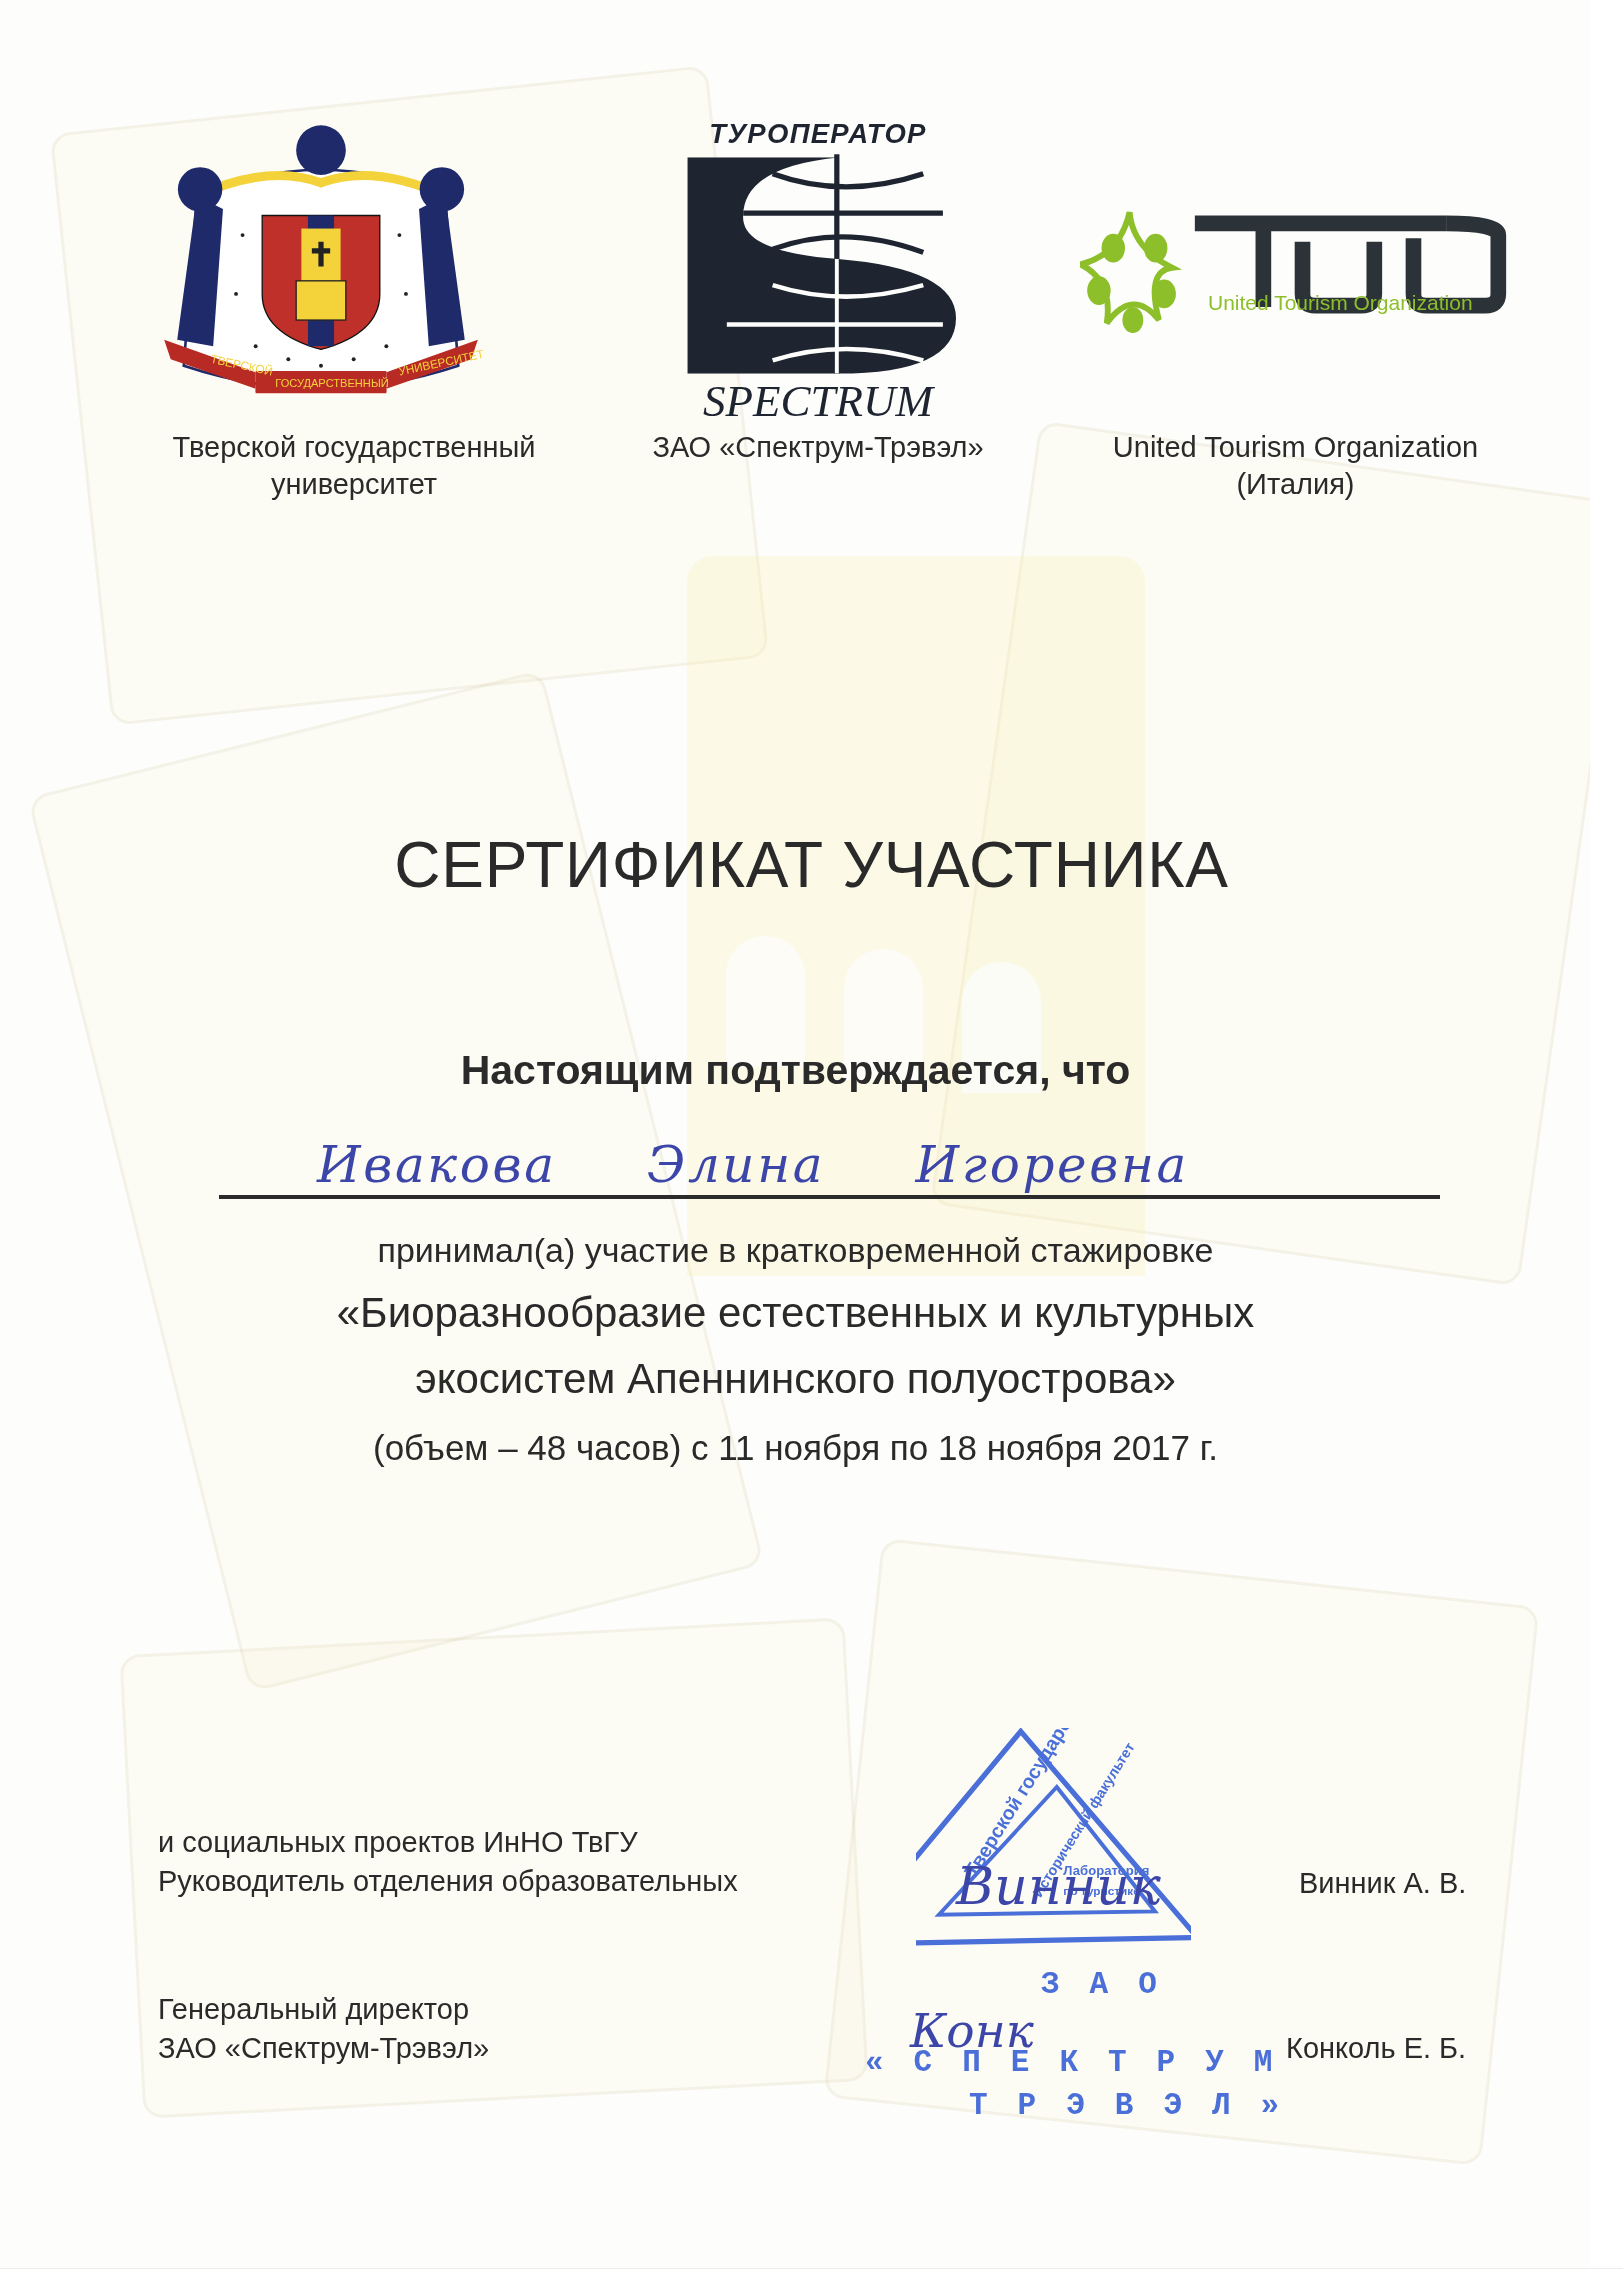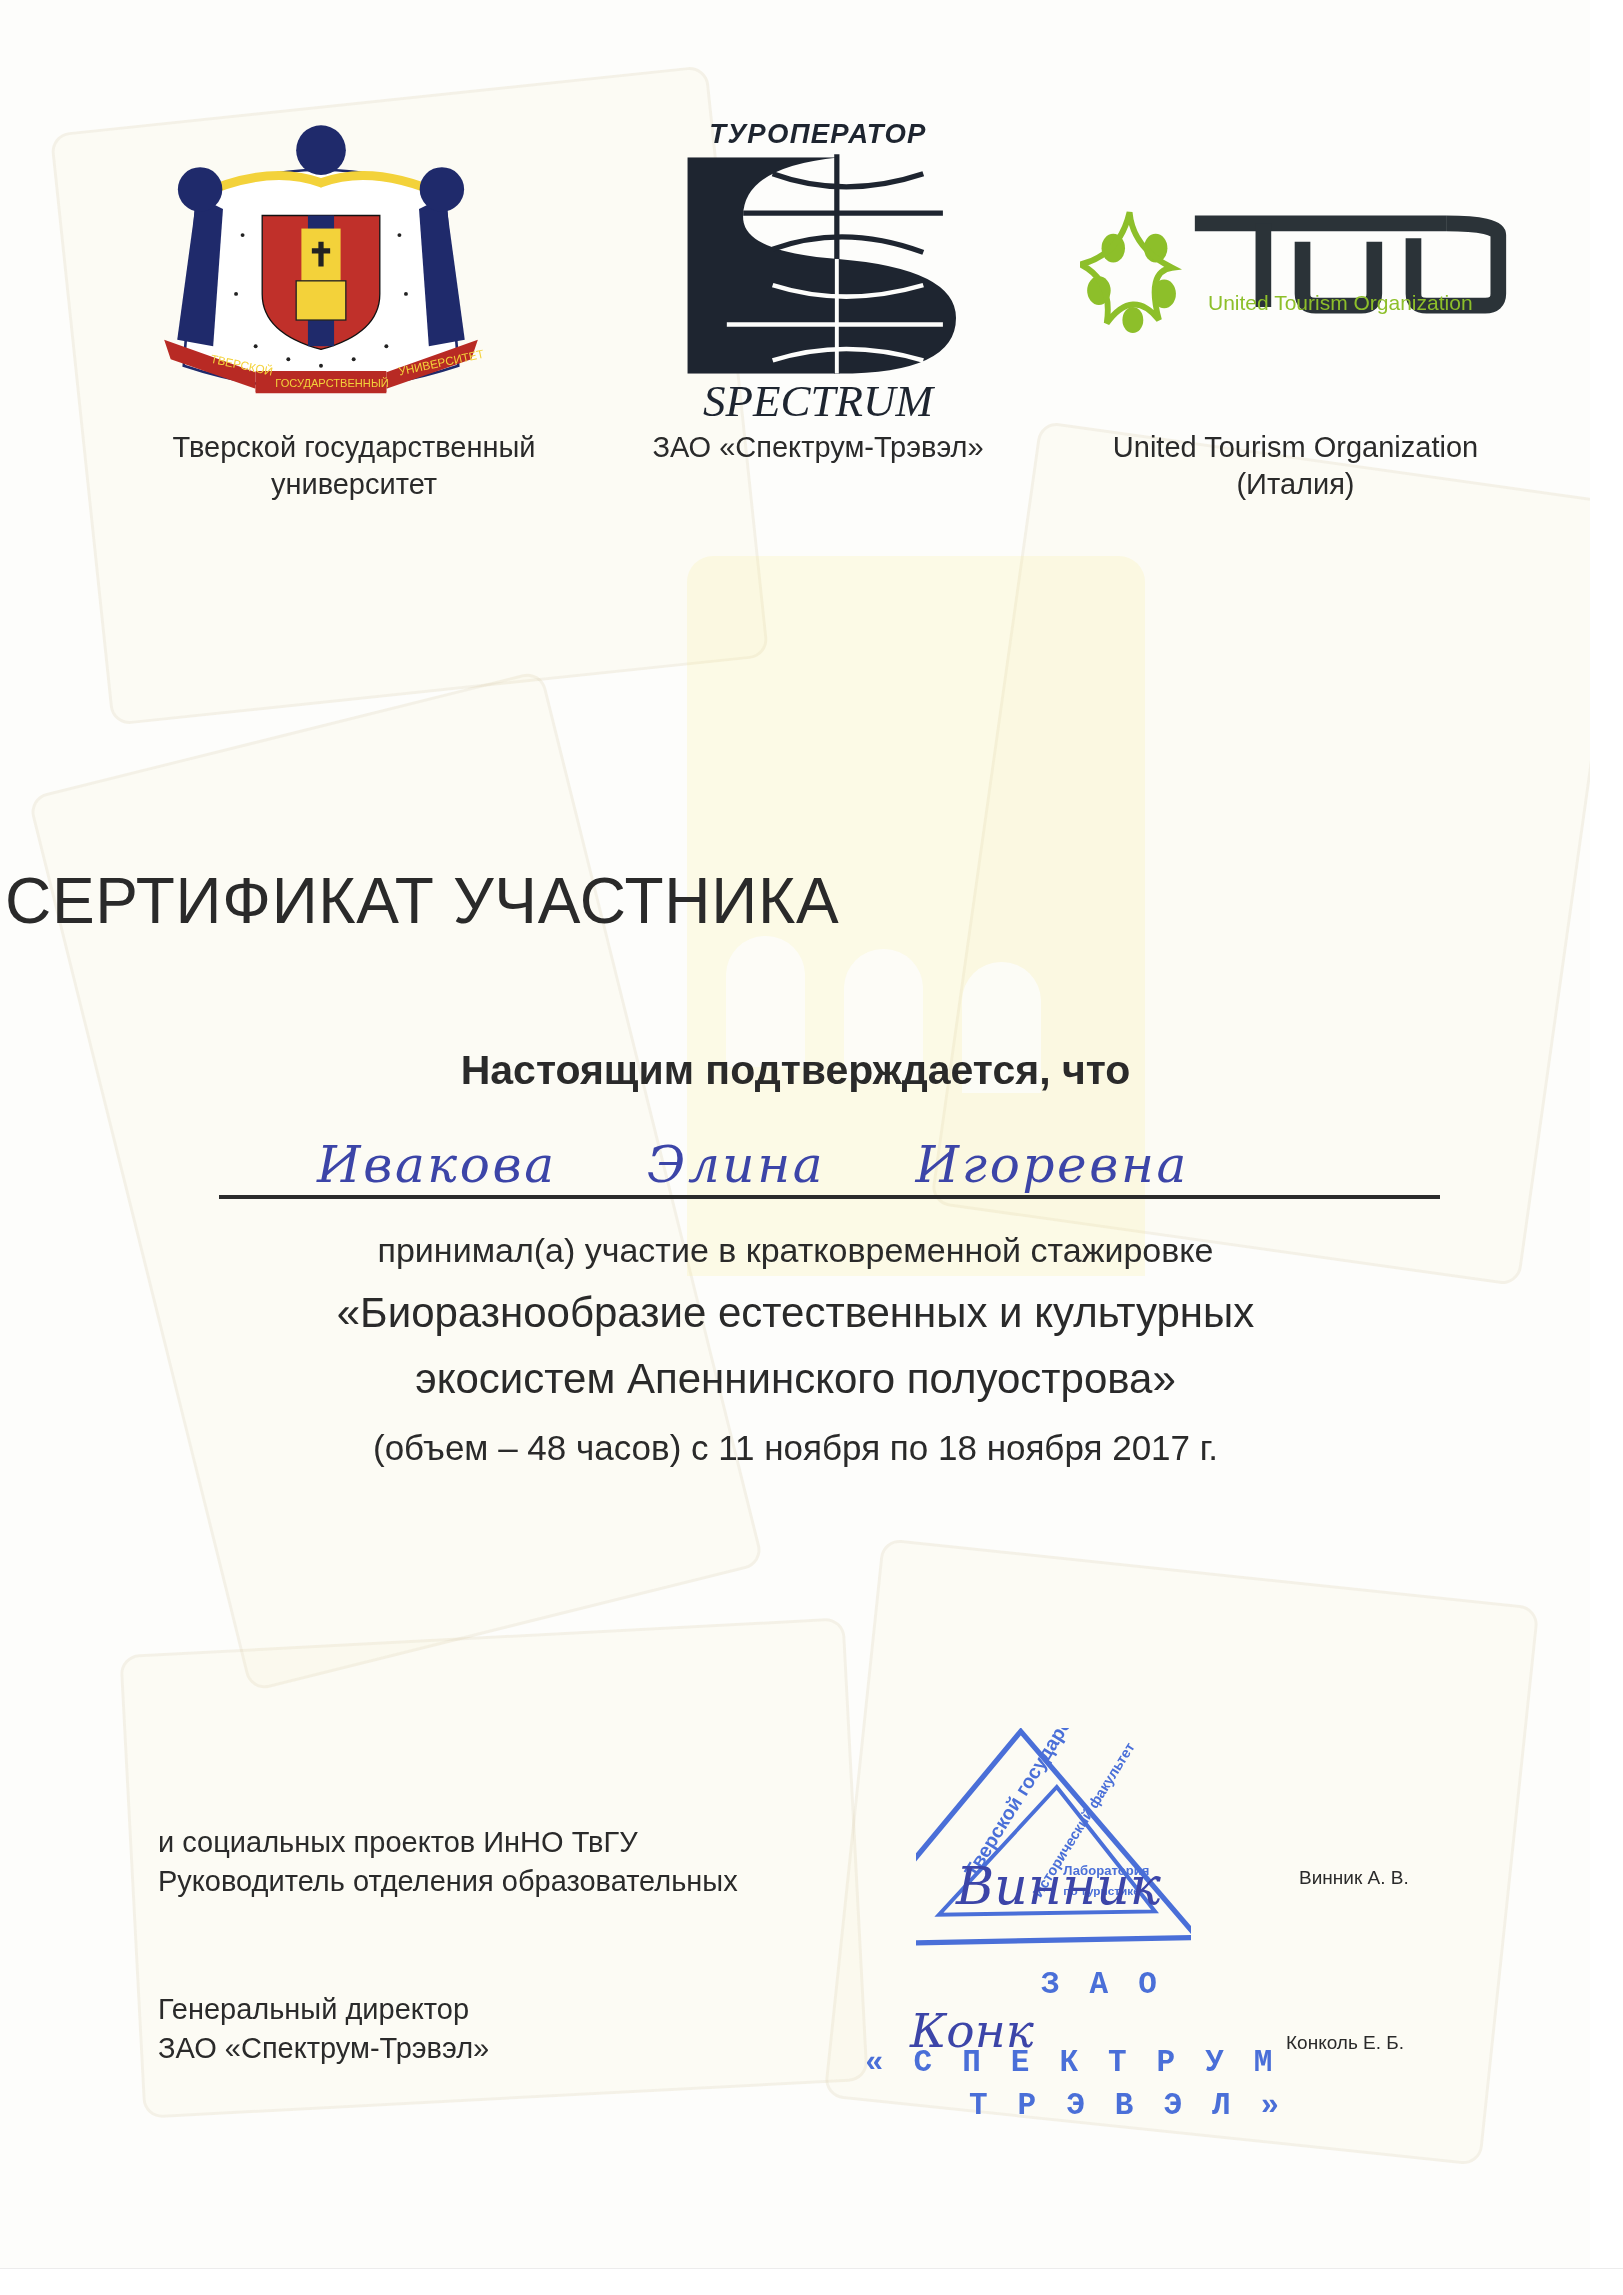--- a/index.html
+++ b/index.html
@@ -21,32 +21,32 @@
 
   
   #crest { left:151px; top:124px; width:340px; height:281px; }
   
   #spectrum-logo { left:674px; top:118px; width:288px; height:308px; }
   .spectrum-top { font-size:27.5px; font-weight:bold; font-style:italic; letter-spacing:1.3px; color:#1e2530; text-align:center; }
   .spectrum-bottom { font-family:"Liberation Serif", serif; font-size:45px; font-weight:normal; font-style:italic; color:#1e2530; text-align:center; margin-top:-3.9px; }
   
   .tuo-text { position:absolute; left:1208px; top:291px; font-size:21px; color:#8dbf2a; }
 
-  .title { position:absolute; left:5px; width:1591px; top:828px; font-size:64px; color:#2a2a2a; letter-spacing:0.7px;margin-top:36px; }
+  .title { position:absolute; left:16px; width:1591px; text-align:center; top:828px; font-size:64px; color:#2a2a2a; letter-spacing:0.7px; }
   .line { position:absolute; left:0; width:1591px; text-align:center; }
   .confirm { top:1047px; font-size:41px; font-weight:bold; }
   .name { position:absolute; left:281px; top:1136px; font-family:"DejaVu Serif", serif; font-style:italic; font-size:50px; color:#3c45a8; letter-spacing:2.6px; word-spacing:72px;margin-left:36px; }
   .name-line { position:absolute; left:219px; top:1195px; width:1221px; height:3.9px; background:#2b2b2b; }
   .participated { top:1231px; font-size:34px; }
   .course1 { top:1289px; font-size:42px; }
   .course2 { top:1355px; font-size:42px; }
   .dates { top:1428px; font-size:35px; }
 
   .sig-label { position:absolute; left:158px; font-size:29px; line-height:39px; }
-  .sig-name { position:absolute; font-size:19px; }
+  .sig-name { position:absolute; font-size:29px; }
 
   .stamp { position:absolute; }
   .stamp-text { position:absolute; font-family:"Liberation Mono", monospace; color:#4a6fd8; font-weight:bold; font-size:31px; letter-spacing:30px; }
   .handsig { position:absolute; font-family:"DejaVu Serif", serif; font-style:italic; color:#3c45a8; }
 </style>
 </head>
 <body>
 
 <div class="bg">
   <div class="card" style="left:79px;top:98px;width:655px;height:589px;transform:rotate(-6deg);"></div>

